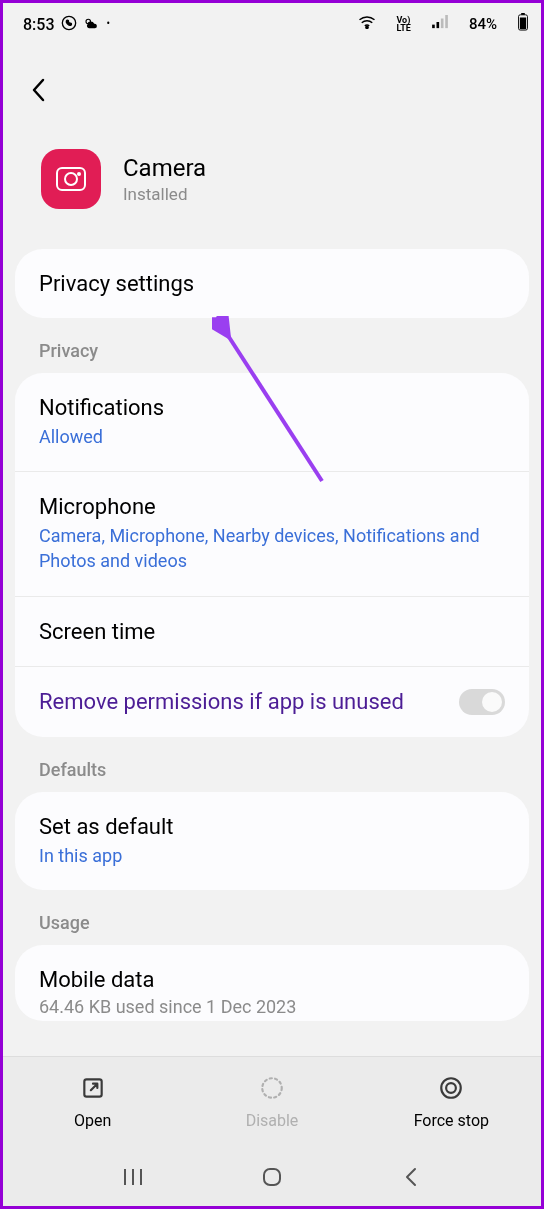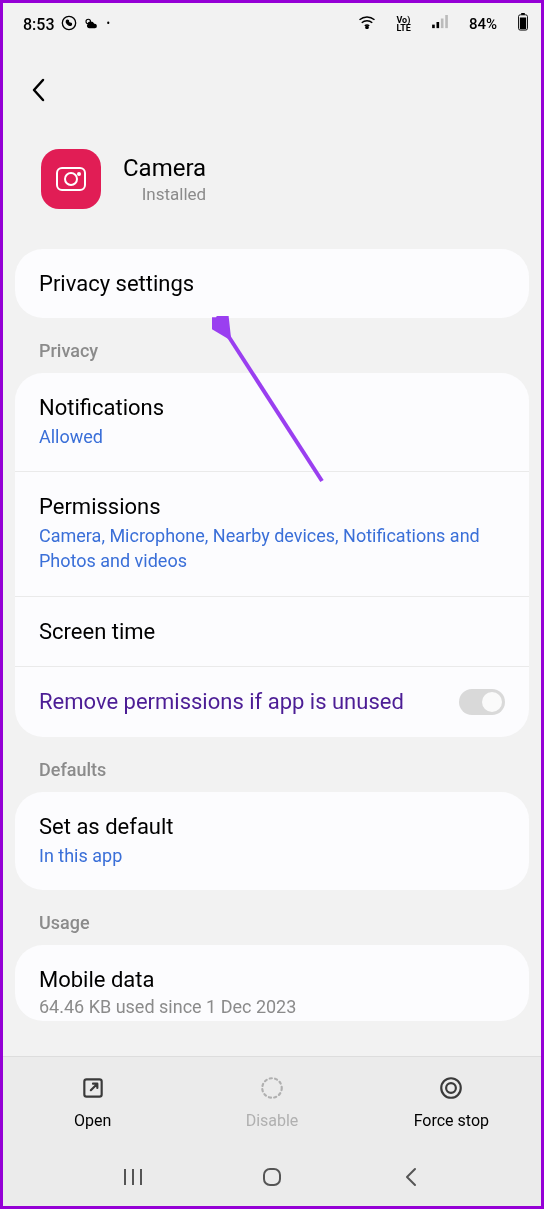--- a/index.html
+++ b/index.html
@@ -31,21 +31,20 @@
       gap: 18px;
       padding: 36px 26px 30px 26px;
     }
     .back-btn { font-size: 24px; }
     .header-title { font-size: 28px; font-weight: 700; }
     .app-row {
       display: flex;
       align-items: center;
       gap: 22px;
       padding: 10px 38px 40px 38px;
-      text-align: right;
     }
     .app-icon {
       width: 60px; height: 60px;
       background: #e11d55;
       border-radius: 18px;
       display: flex; align-items: center; justify-content: center;
       position: relative;
     }
     .app-icon-inner {
       width: 30px; height: 24px;
@@ -203,21 +202,21 @@
 </div>
 
 <div class="section-label">Privacy</div>
 
 <div class="card">
   <div class="row">
     <div class="row-title">Notifications</div>
     <div class="row-sub">Allowed</div>
   </div>
   <div class="row">
-    <div class="row-title">Permissions</div>
+    <div class="row-title">Microphone</div>
     <div class="row-sub">Camera, Microphone, Nearby devices, Notifications and Photos and videos</div>
   </div>
   <div class="row">
     <div class="row-title">Screen time</div>
   </div>
   <div class="toggle-row">
     <div class="row-title disabled">Remove permissions if app is unused</div>
     <div class="toggle"></div>
   </div>
 </div>

